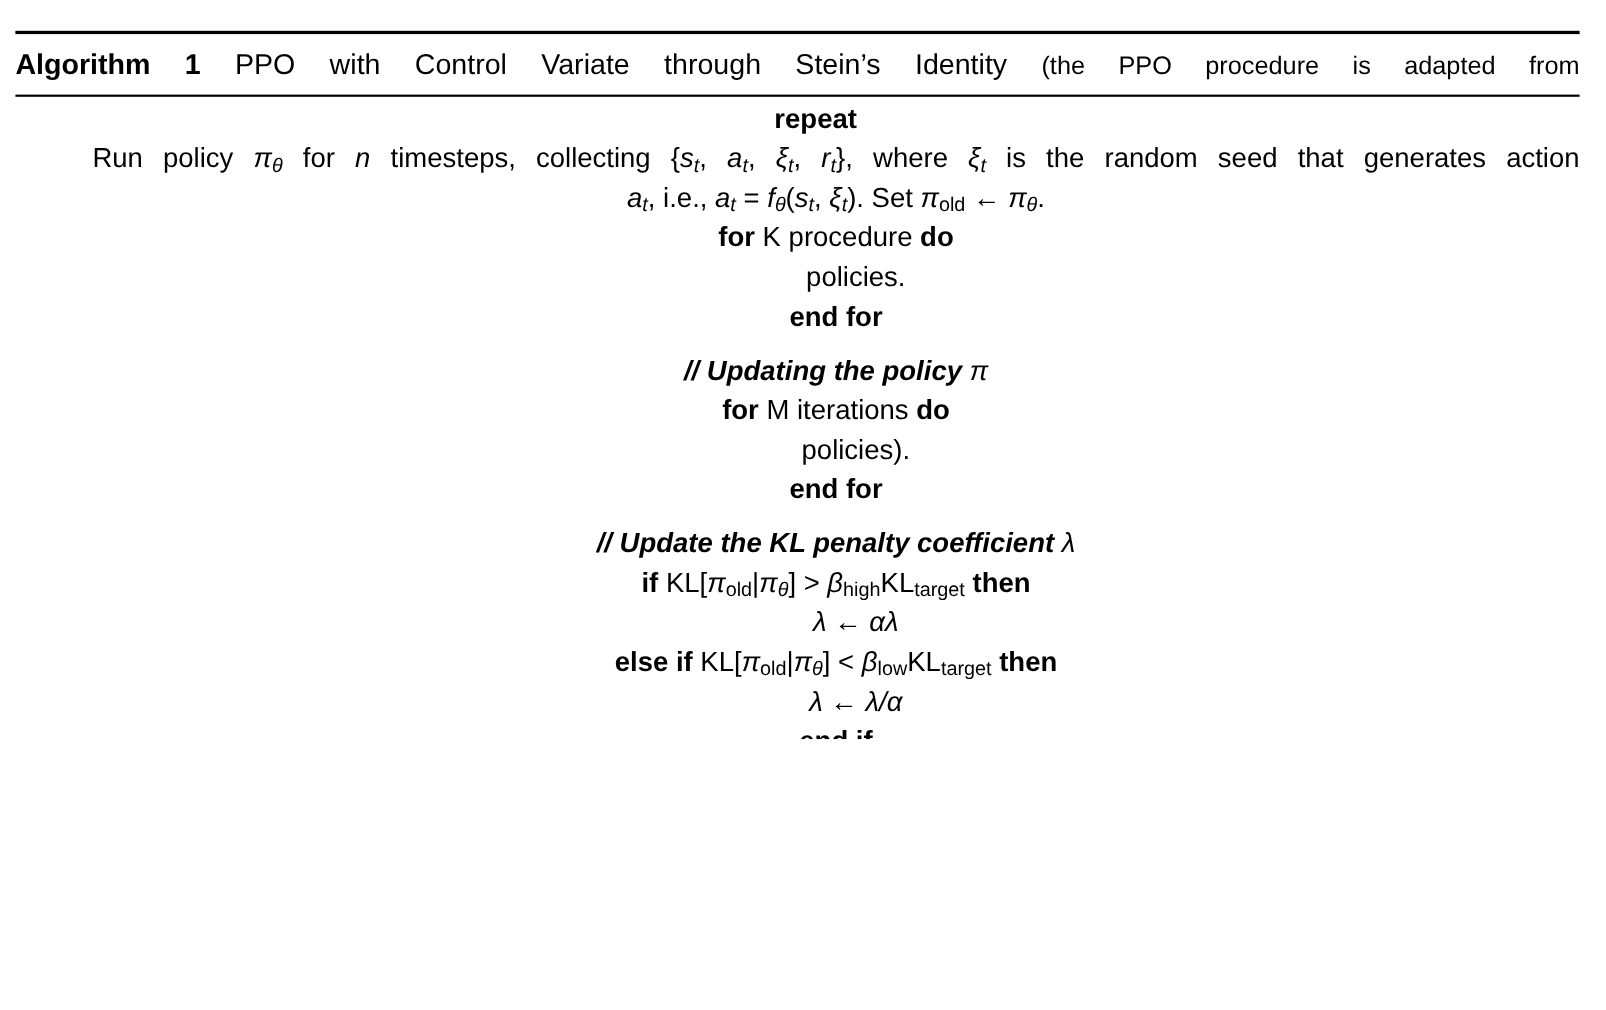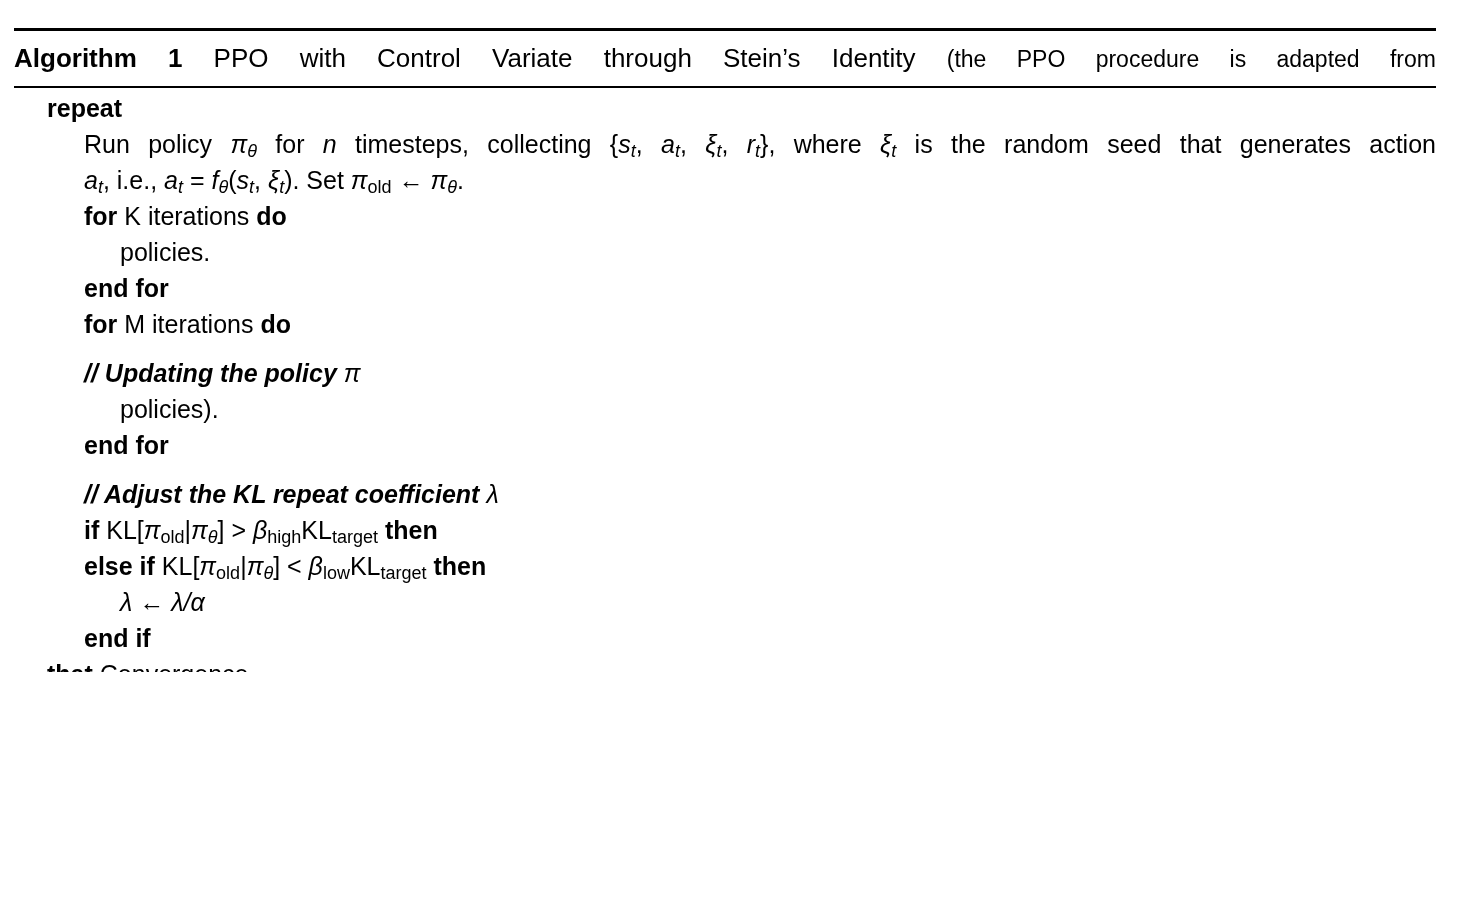--- a/index.html
+++ b/index.html
@@ -28,21 +28,21 @@
     text-align-last: justify;
   }
   .t-label { font-weight: bold; }
   .t-note { font-size: 23px; }
 
   .algo-body {
     font-size: 25px;
     line-height: 36px;
     margin-top: 2px;
   }
-  .line { text-align: left; }
+  .line { text-align: center; }
   .indent-1 { padding-left: 33px; }
   .indent-2 { padding-left: 70px; }
   .indent-3 { padding-left: 106px; }
   .gap { margin-top: 13px; }
   .just { text-align: justify; text-align-last: justify; }
 
   .seg { }
   .kw  { font-weight: bold; }
   .cmt { font-weight: bold; font-style: italic; }
   .v   { font-style: italic; }
@@ -62,29 +62,30 @@
       <span class="t-note">(the PPO procedure is adapted from</span>
     </div>
   </div>
 
   <div class="rule rule-thin"></div>
 
   <div class="algo-body">
       <div class="line indent-1"><span class="seg kw">repeat</span></div>
       <div class="line indent-2 just"><span class="seg">Run policy </span><span class="seg v">π</span><span class="seg subv">θ</span><span class="seg"> for </span><span class="seg v">n</span><span class="seg"> timesteps, collecting </span><span class="seg">{</span><span class="seg v">s</span><span class="seg subv">t</span><span class="seg">, </span><span class="seg v">a</span><span class="seg subv">t</span><span class="seg">, </span><span class="seg v">ξ</span><span class="seg subv">t</span><span class="seg">, </span><span class="seg v">r</span><span class="seg subv">t</span><span class="seg">}, where </span><span class="seg v">ξ</span><span class="seg subv">t</span><span class="seg"> is the random seed that generates action</span></div>
       <div class="line indent-2"><span class="seg v">a</span><span class="seg subv">t</span><span class="seg">, i.e., </span><span class="seg v">a</span><span class="seg subv">t</span><span class="seg"> = </span><span class="seg v">f</span><span class="seg subv">θ</span><span class="seg">(</span><span class="seg v">s</span><span class="seg subv">t</span><span class="seg">, </span><span class="seg v">ξ</span><span class="seg subv">t</span><span class="seg">). Set </span><span class="seg v">π</span><span class="seg sub">old</span><span class="seg"> ← </span><span class="seg v">π</span><span class="seg subv">θ</span><span class="seg">.</span></div>
-      <div class="line indent-2"><span class="seg kw">for</span><span class="seg"> K iterations </span><span class="seg kw">do</span></div>
+      <div class="line indent-2"><span class="seg kw">for</span><span class="seg"> K procedure </span><span class="seg kw">do</span></div>
       <div class="line indent-3"><span class="seg">policies.</span></div>
       <div class="line indent-2"><span class="seg kw">end for</span></div>
+      <div class="line indent-2 gap"><span class="seg cmt">// Updating the policy </span><span class="seg v">π</span></div>
       <div class="line indent-2"><span class="seg kw">for</span><span class="seg"> M iterations </span><span class="seg kw">do</span></div>
-      <div class="line indent-2 gap"><span class="seg cmt">// Updating the policy </span><span class="seg v">π</span></div>
       <div class="line indent-3"><span class="seg">policies).</span></div>
       <div class="line indent-2"><span class="seg kw">end for</span></div>
-      <div class="line indent-2 gap"><span class="seg cmt">// Adjust the KL repeat coefficient </span><span class="seg v">λ</span></div>
+      <div class="line indent-2 gap"><span class="seg cmt">// Update the KL penalty coefficient </span><span class="seg v">λ</span></div>
       <div class="line indent-2"><span class="seg kw">if</span><span class="seg"> KL[</span><span class="seg v">π</span><span class="seg sub">old</span><span class="seg">|</span><span class="seg v">π</span><span class="seg subv">θ</span><span class="seg">] &gt; </span><span class="seg v">β</span><span class="seg sub">high</span><span class="seg">KL</span><span class="seg sub">target</span><span class="seg"> </span><span class="seg kw">then</span></div>
+      <div class="line indent-3"><span class="seg v">λ</span><span class="seg"> ← </span><span class="seg v">αλ</span></div>
       <div class="line indent-2"><span class="seg kw">else if</span><span class="seg"> KL[</span><span class="seg v">π</span><span class="seg sub">old</span><span class="seg">|</span><span class="seg v">π</span><span class="seg subv">θ</span><span class="seg">] &lt; </span><span class="seg v">β</span><span class="seg sub">low</span><span class="seg">KL</span><span class="seg sub">target</span><span class="seg"> </span><span class="seg kw">then</span></div>
       <div class="line indent-3"><span class="seg v">λ</span><span class="seg"> ← </span><span class="seg v">λ/α</span></div>
       <div class="line indent-2"><span class="seg kw">end if</span></div>
       <div class="line indent-1"><span class="seg kw">that</span><span class="seg"> Convergence</span></div>
     </div>
 
   <div class="rule rule-thick rule-bottom"></div>
 </div>
 
 </body></html>

